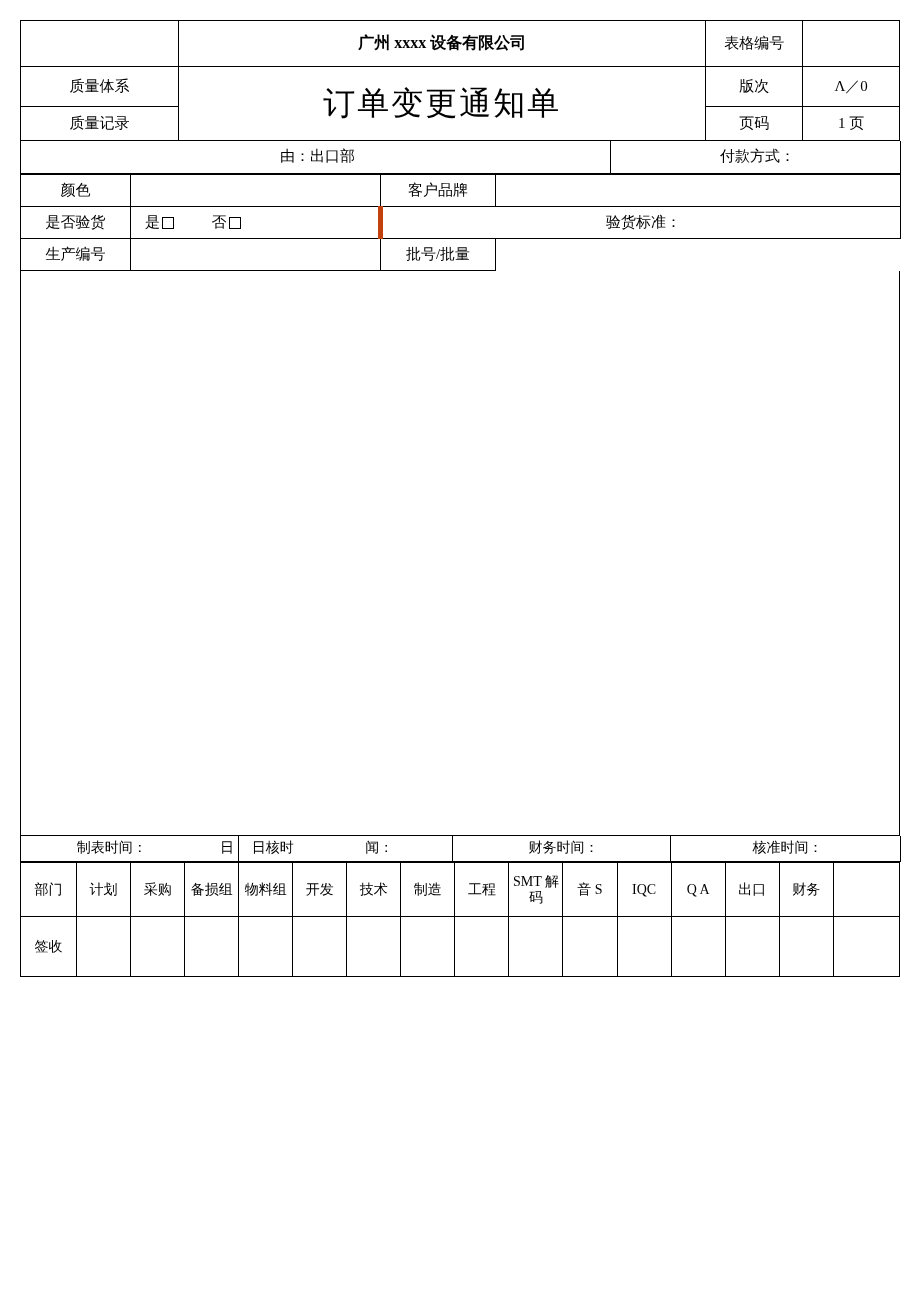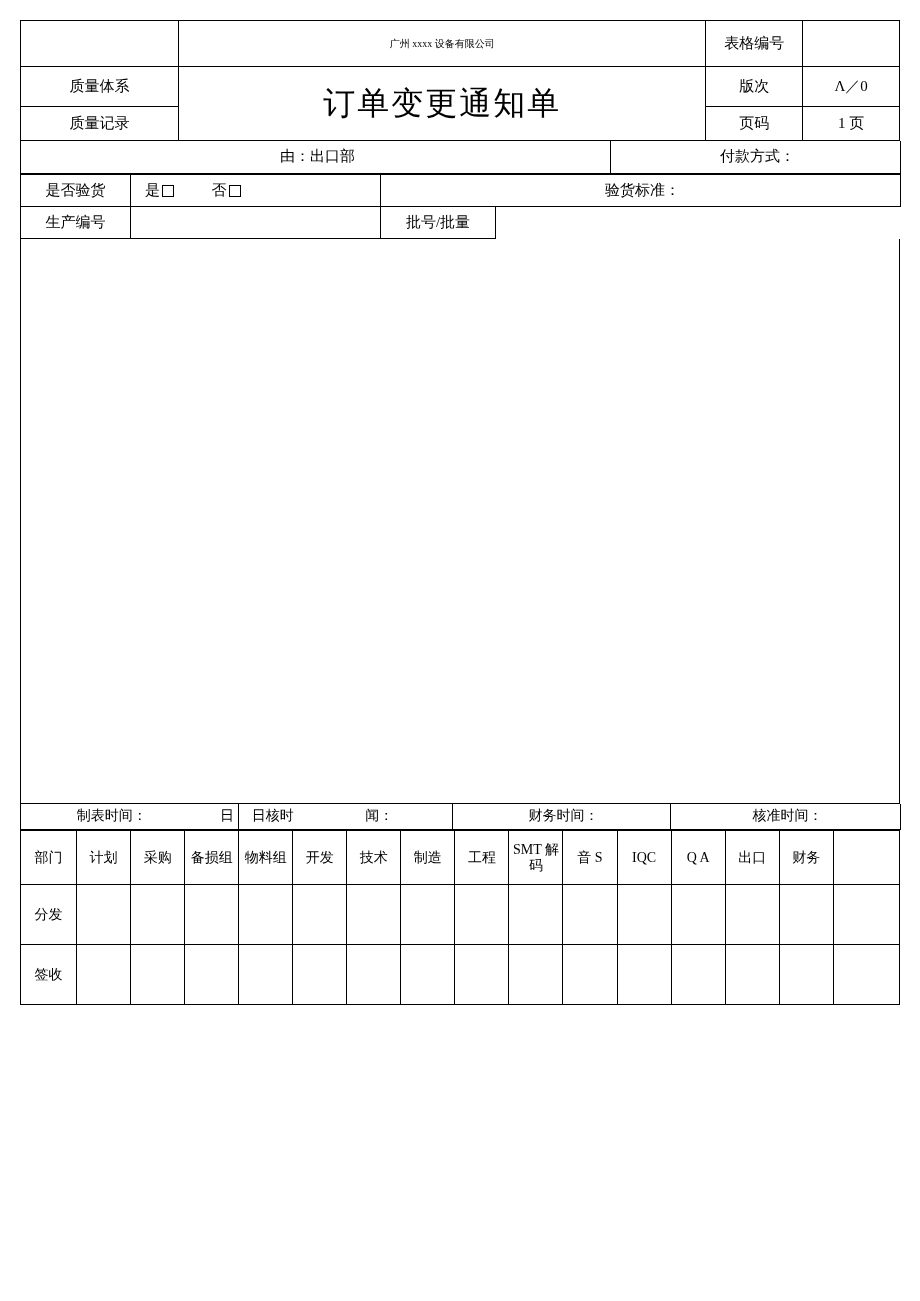--- a/index.html
+++ b/index.html
@@ -30,21 +30,22 @@
   }
   .noborder-r { border-right: none; }
   .noborder-l { border-left: none; }
 
   .title-big {
     font-size: 32px;
     font-weight: normal;
     letter-spacing: 2px;
   }
   .company {
-    font-size: 10px;
+    font-size: 16px;
+    font-weight: bold;
   }
   .tleft { text-align: center; padding-left: 4px; }
   .tight { font-size: 14px; line-height: 1.1; padding: 2px; }
 
   
   .hdr col.c1 { width: 155px; }
   .hdr col.c2 { width: 518px; }
   .hdr col.c3 { width: 95px; }
   .hdr col.c4 { width: 95px; }
 
@@ -128,27 +129,33 @@
         <col class="b">
         <col class="c">
         <col class="d">
       <col class="e">
         <col class="f">
         <col class="g">
         <col class="h">
     </colgroup>
     <tbody>
     <tr>
+      <td>颜色</td>
+      <td colspan="3"></td>
+      <td>客户品牌</td>
+      <td colspan="3"></td>
+    </tr>
+    <tr>
       <td>是否验货</td>
       <td colspan="3" class="yes-no">
         <span>是</span><span class="box"></span>
         &nbsp;&nbsp;&nbsp;&nbsp;&nbsp;&nbsp;&nbsp;&nbsp;
         <span>否</span><span class="box"></span>
       </td>
-      <td colspan="4" class="tleft" style="border-left:1px solid #c2410c"><span>验货标准：</span></td>
+      <td colspan="4" class="tleft" style="border-left:5px solid #c2410c"><span>验货标准：</span></td>
     </tr>
     <tr>
       <td>生产编号</td>
       <td colspan="3"></td>
       <td>批号/批量</td>
       <td colspan="3" style="border:none;border-top:1px solid #000"></td>
     </tr>
   </tbody>
     </table>
 
@@ -207,38 +214,20 @@
       <td class="tight">工程</td>
       <td class="tight">SMT 解码</td>
       <td class="tight">音 S</td>
       <td class="tight">IQC</td>
       <td class="tight">Q A</td>
       <td class="tight">出口</td>
       <td class="tight">财务</td>
       <td class="tight"></td>
     </tr>
     <tr style="height:60px">
-      <td class="tight">分发</td>
-      <td></td>
-          <td></td>
-      <td></td>
-          <td></td>
-      <td></td>
-          <td></td>
-      <td></td>
-          <td></td>
-      <td></td>
-          <td></td>
-      <td></td>
-          <td></td>
-      <td></td>
-          <td></td>
-      <td></td>
-    </tr>
-    <tr style="height:60px">
       <td class="tight">签收</td>
       <td></td>
           <td></td>
       <td></td>
           <td></td>
       <td></td>
           <td></td>
       <td></td>
           <td></td>
       <td></td>

